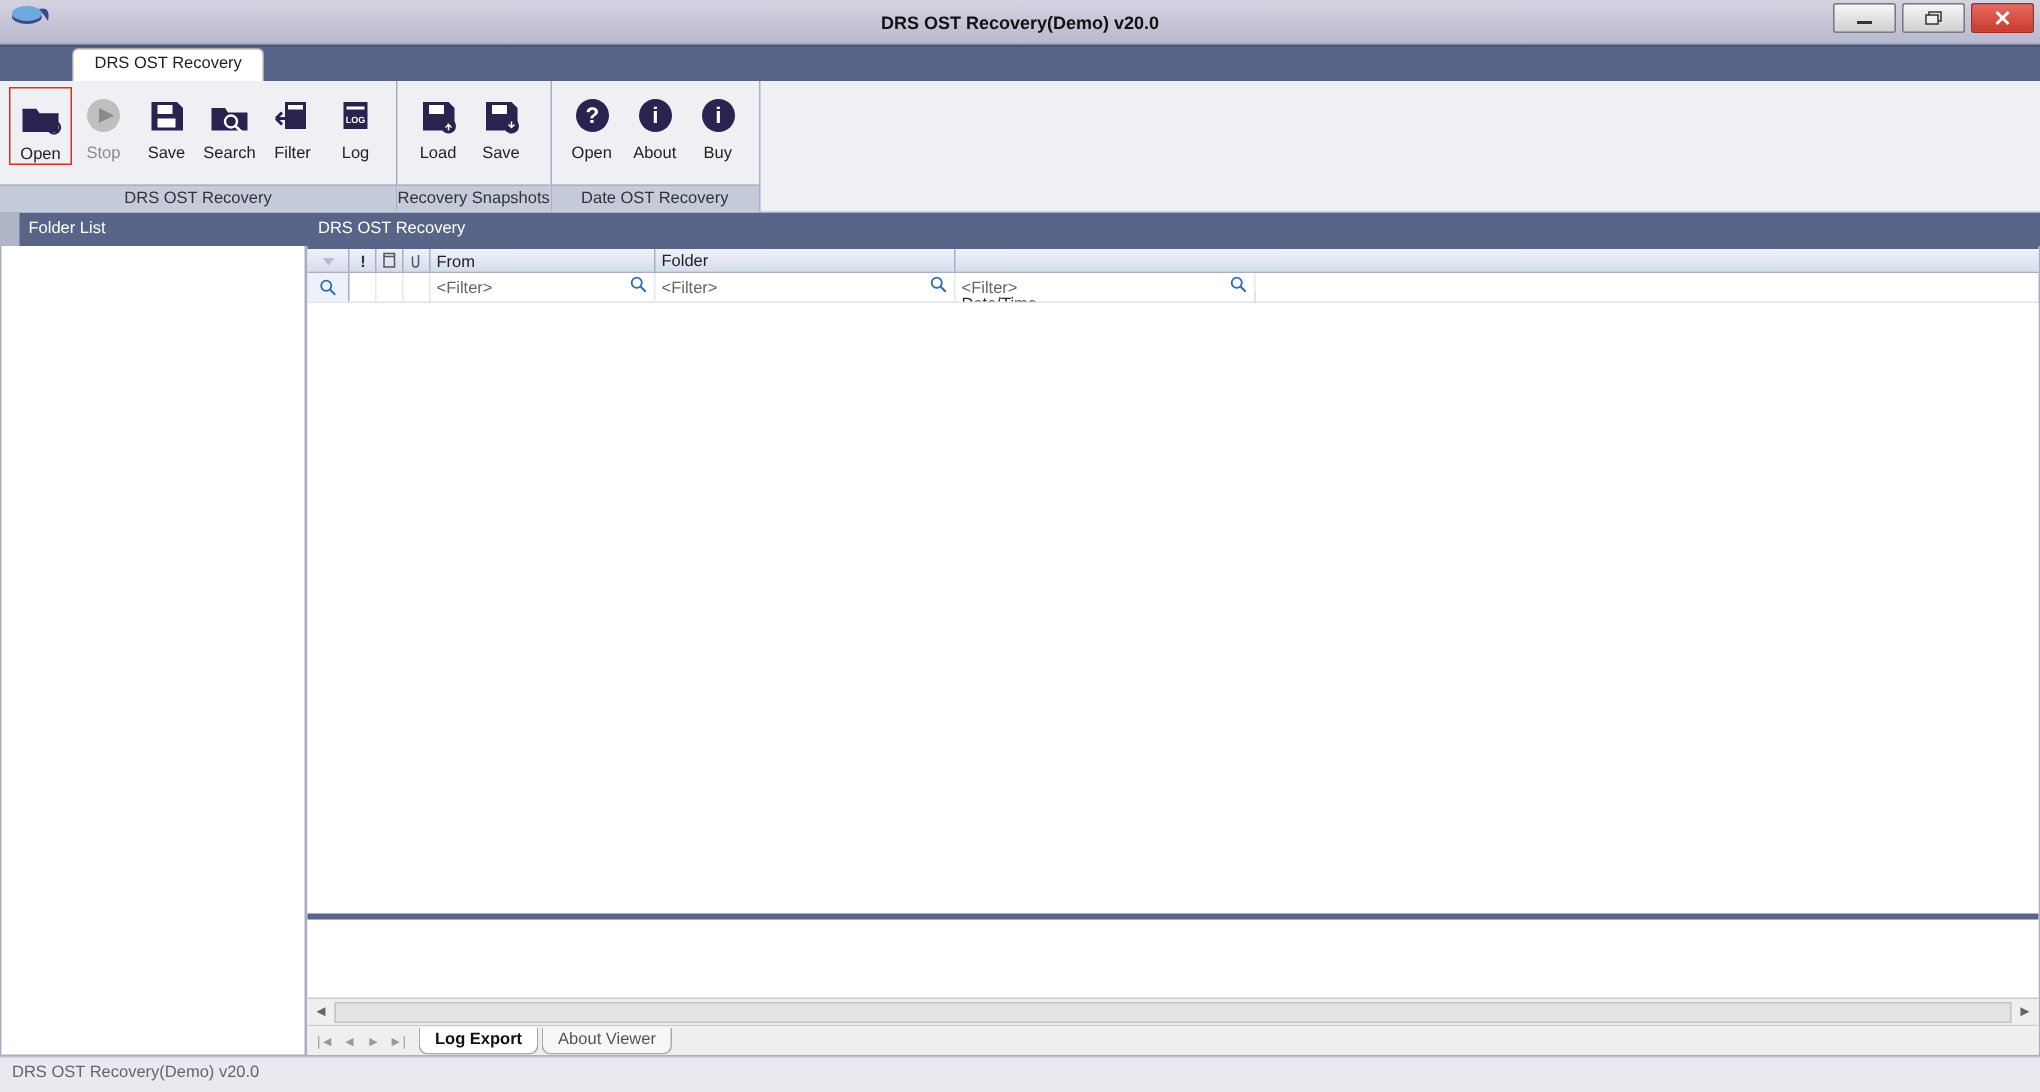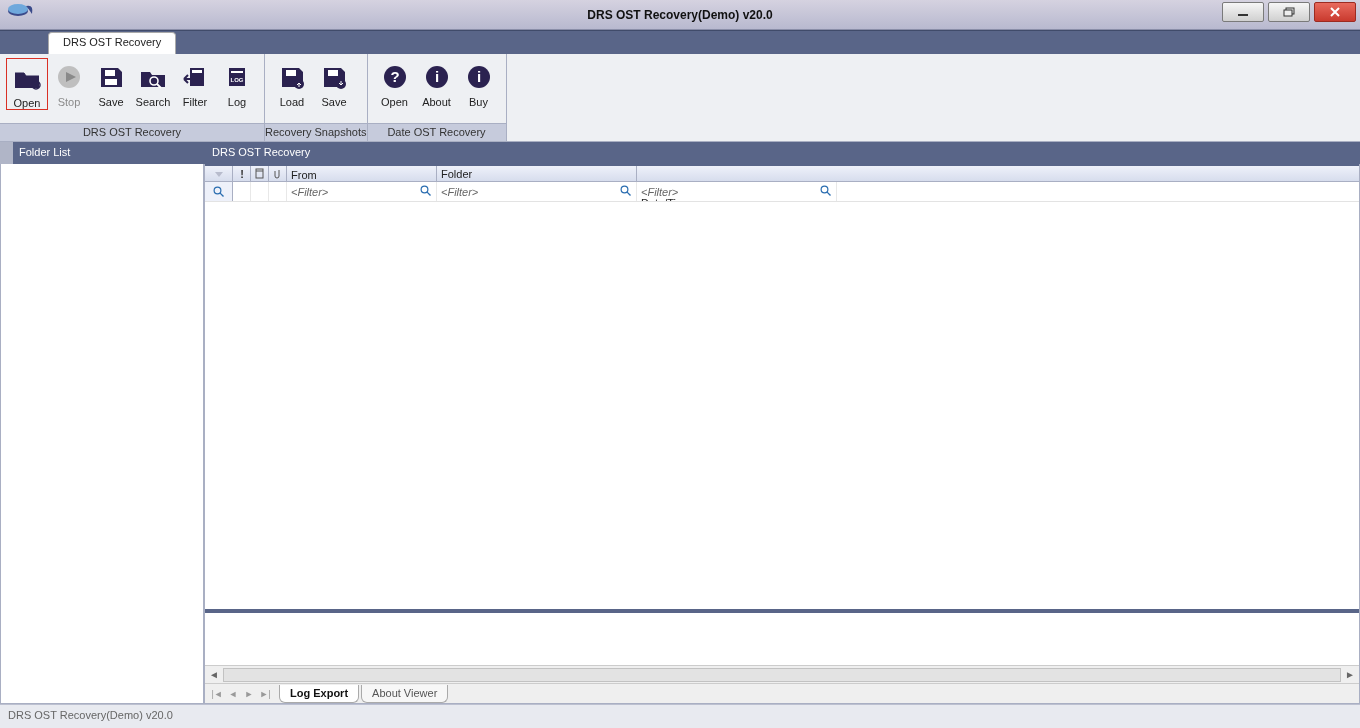--- a/index.html
+++ b/index.html
@@ -42,21 +42,21 @@
   .grid-head { height:18px; background:linear-gradient(to bottom,#eef1fa,#d7dded); border-bottom:1px solid #a9afc3; display:flex; font-size:11px; color:#222; border-top:2px solid #596588;}
   .gh-cell { border-right:1px solid #a9afc3; height:100%; display:flex; align-items:center; padding:0 4px; }
   .gh-icon { width:28px; justify-content:center; padding:0;}
   .gh-icon.nb { width:18px; }
   .gh-from { width:150px;align-items:flex-end;}
   .gh-subj { width:200px;}
   .gh-date { width:200px;margin-top:29px;}
   .gh-rest { flex:1; border-right:none;}
 
   .filter-row { height:20px; display:flex; font-size:11px; color:#666; border-bottom:1px solid #e3e3e3;}
-  .fr-cell { border-right:1px solid #e8e8e8; height:100%; display:flex; align-items:center; padding:4px 4px; position:relative;font-style:italic;}
+  .fr-cell { border-right:1px solid #e8e8e8; height:100%; display:flex; align-items:center; padding:4px 4px; position:relative;}
   .fr-mag { width:28px; justify-content:center; background:#eef1fa; border-right:1px solid #a9afc3;}
   .fr-icon.nb { width:18px;}
   .fr-from { width:150px;}
   .fr-subj { width:200px;}
   .fr-date { width:200px;}
   .fr-rest { flex:1; border-right:none;}
   .fr-search-icon { position:absolute; right:4px; }
   .mag-svg { width:12px; height:12px; }
 
   .grid-body { flex:1; background:#fff;}

